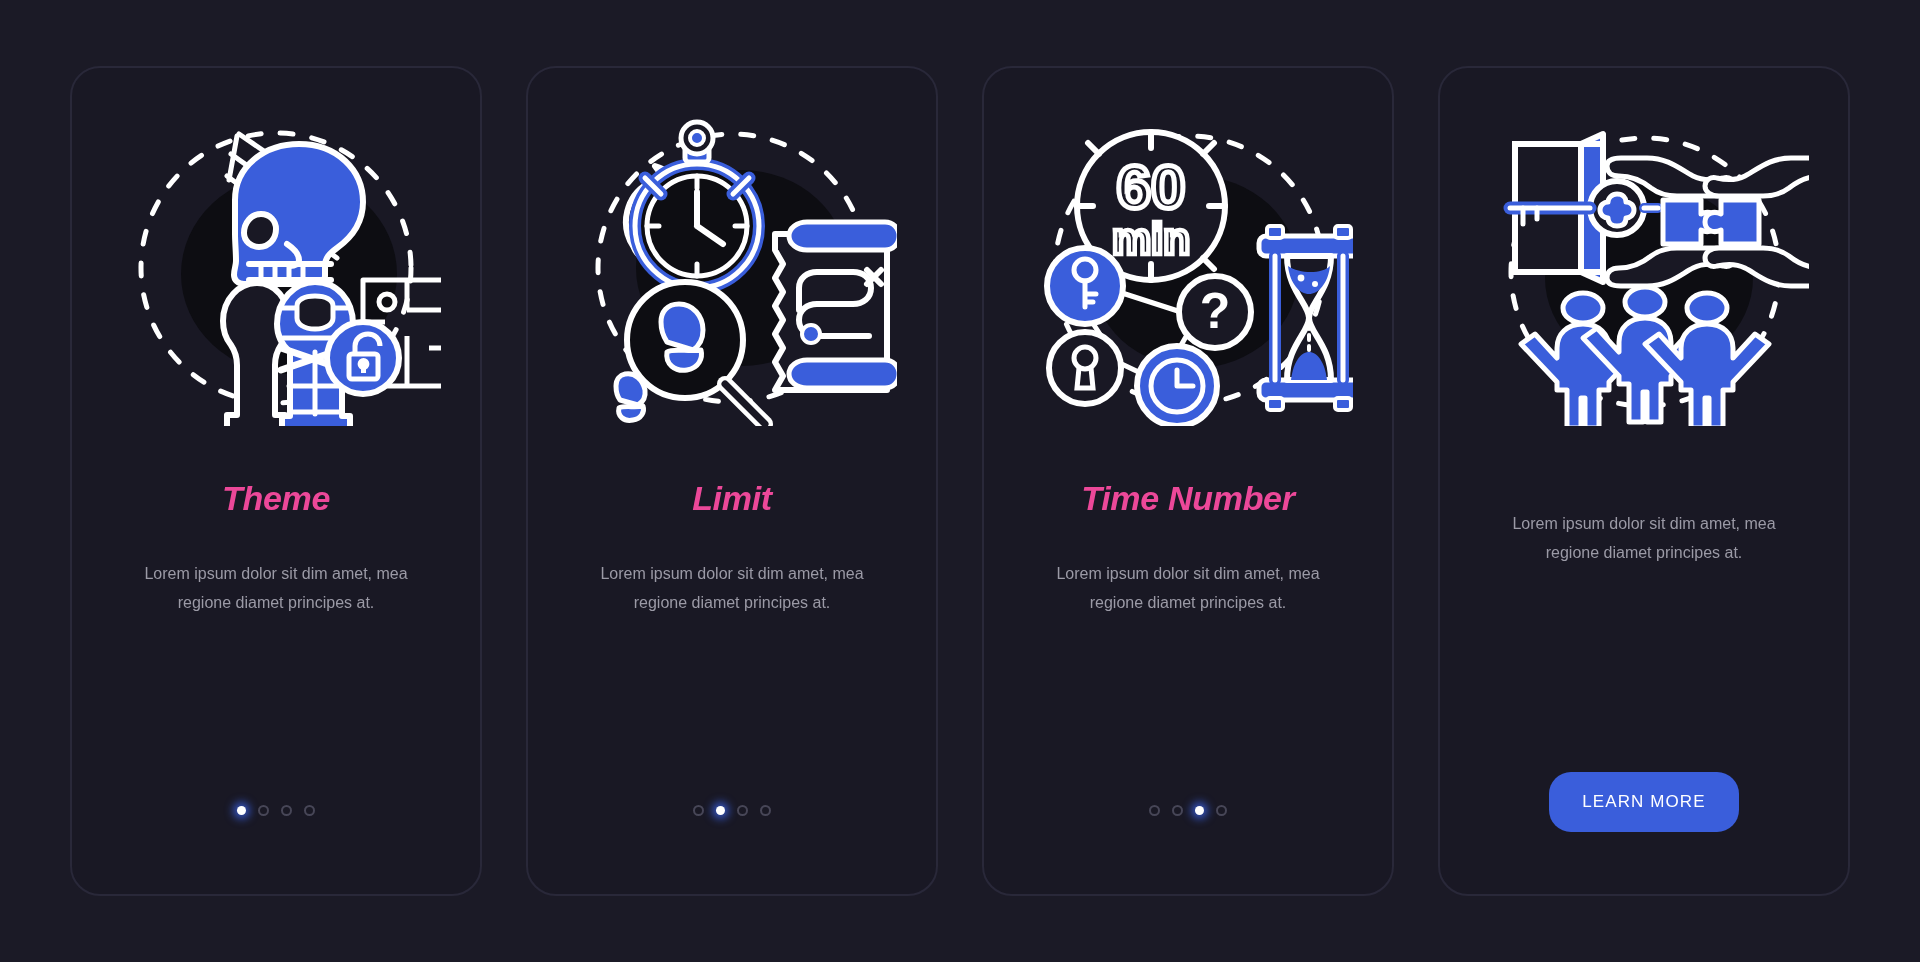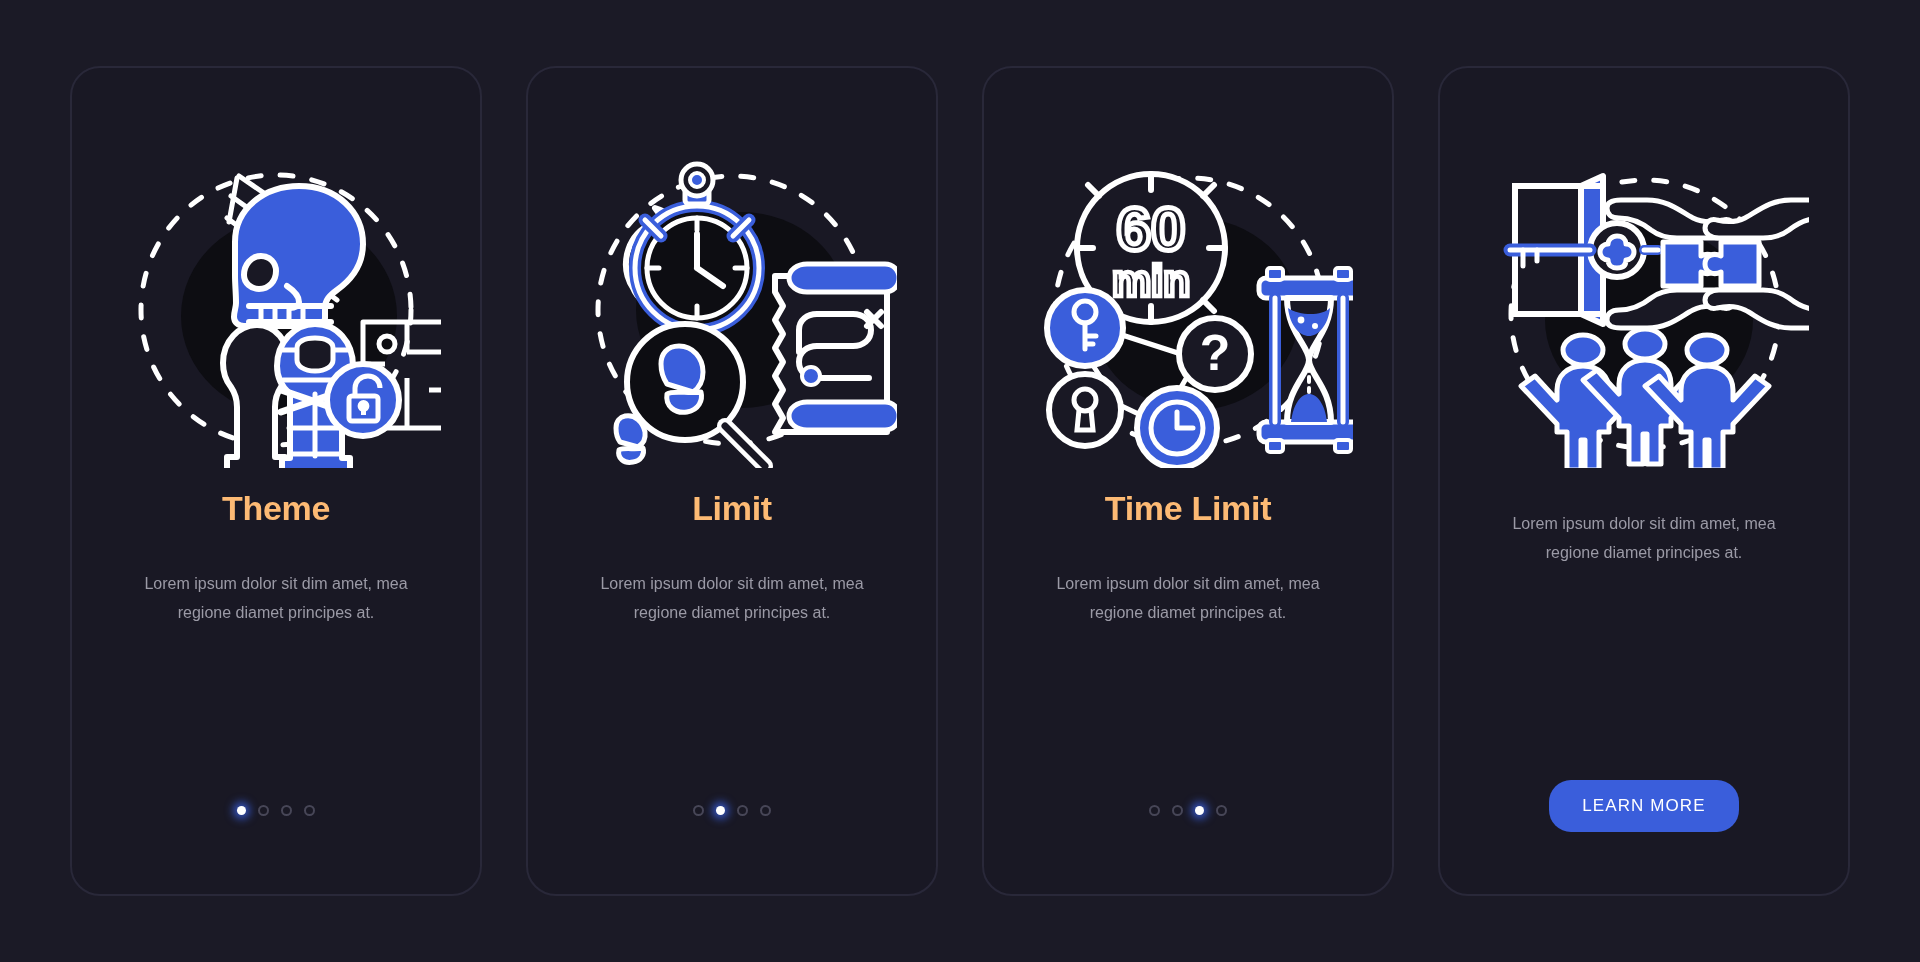--- a/index.html
+++ b/index.html
@@ -27,35 +27,36 @@
     border-radius:30px;
     display:flex;
     flex-direction:column;
     align-items:center;
     overflow:hidden;
   }
   .illus-wrap {
     width:100%;
     height:400px;
     display:flex;
-    align-items:flex-end;
+    align-items:flex-start;
     justify-content:center;
-    padding-top:22px;
+    padding-top:28px;
   }
   .illus { display:block; }
   .title {
-    color:#fdba74;
+    color:#ec4899;
     font-weight:bold;
     font-size:34px;
     line-height:40px;
     text-align:center;
     letter-spacing:-0.3px;
-    margin-top:20px;
+    margin-top:10px;
     padding:0 20px;
     white-space:pre-line;
+    font-style:italic;
   }
   .desc {
     color:#9b9aa6;
     font-size:16px;
     line-height:28.5px;
     text-align:center;
     width:300px;
     margin-top:42px;
   }
   .spacer { flex:1 1 auto; }
@@ -77,21 +78,21 @@
     border:none;
     width:9px; height:9px;
     background:#ffffff;
     box-shadow:0 0 9px 4px rgba(58,94,219,0.85);
   }
   .learn-more {
     display:flex;
     align-items:center;
     justify-content:center;
     width:190px;
-    height:52px;
+    height:60px;
     border-radius:22px;
     background:#3a5edb;
     color:#ffffff;
     font-size:17px;
     letter-spacing:1.1px;
     margin-bottom:62px;
     border:none;
     cursor:pointer;
     font-family:"Liberation Sans", sans-serif;
   }
@@ -318,21 +319,21 @@
           <path d="M265 170 c12 8 34 8 42 0 c-2 18-12 28-21 28 c-9 0-19-10-21-28 z" fill="#3a5edb"></path>
           <circle cx="278" cy="182" r="3.4" fill="#ffffff"></circle>
           <circle cx="292" cy="188" r="3" fill="#ffffff"></circle>
 
           <path d="M286 228 l0 26" stroke="#ffffff" stroke-width="4" stroke-dasharray="5 6" stroke-linecap="round"></path>
 
           <path d="M268 284 c2-18 10-28 18-28 c8 0 16 10 18 28 z" fill="#3a5edb"></path>
         </g>
       </svg>
     </div>
-    <div class="title">Time Limit</div>
+    <div class="title">Time Number</div>
     <div class="desc">Lorem ipsum dolor sit dim amet, mea regione diamet principes at.</div>
     <div class="spacer"></div>
     <div class="dots">
       <span class="dot"></span>
       <span class="dot"></span>
       <span class="dot active"></span>
       <span class="dot"></span>
     </div>
   </div>
 

